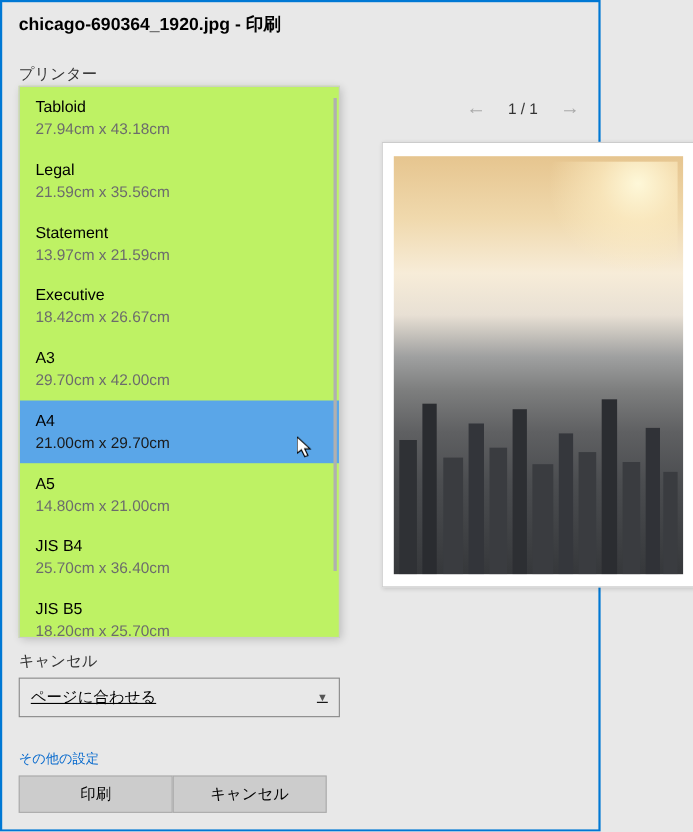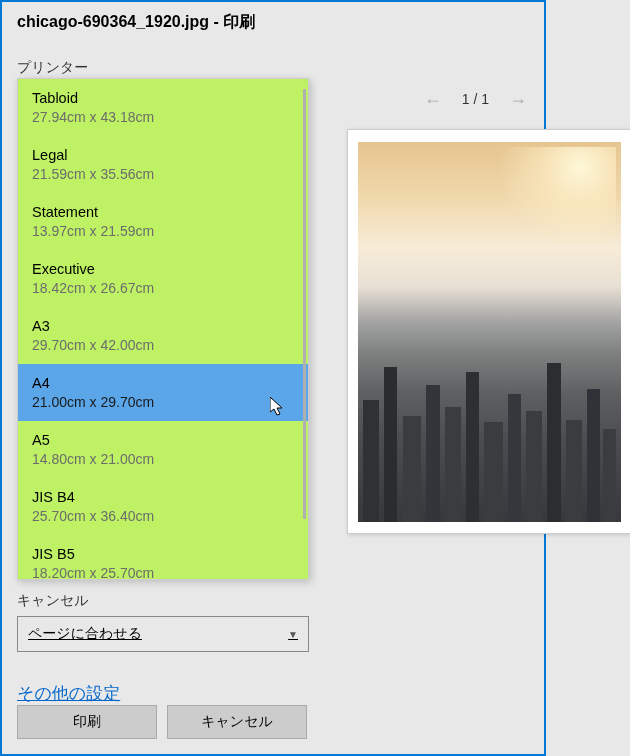--- a/index.html
+++ b/index.html
@@ -97,30 +97,28 @@
   text-decoration: underline;
 }
 .chevron-down {
   font-size: 10px;
   color: #555;
 }
 .more-settings {
   position: absolute;
   top: 680px;
   left: 15px;
-  font-size: 17px;
+  font-size: 12px;
   color: #0066cc;
-  text-decoration: underline;
 }
 .button-row {
   position: absolute;
   bottom: 15px;
   left: 15px;
   display: flex;
-  gap: 10px;
 }
 .btn {
   width: 140px;
   height: 34px;
   background: #ccc;
   border: 1px solid #aaa;
   font-size: 14px;
   display: flex;
   align-items: center;
   justify-content: center;

